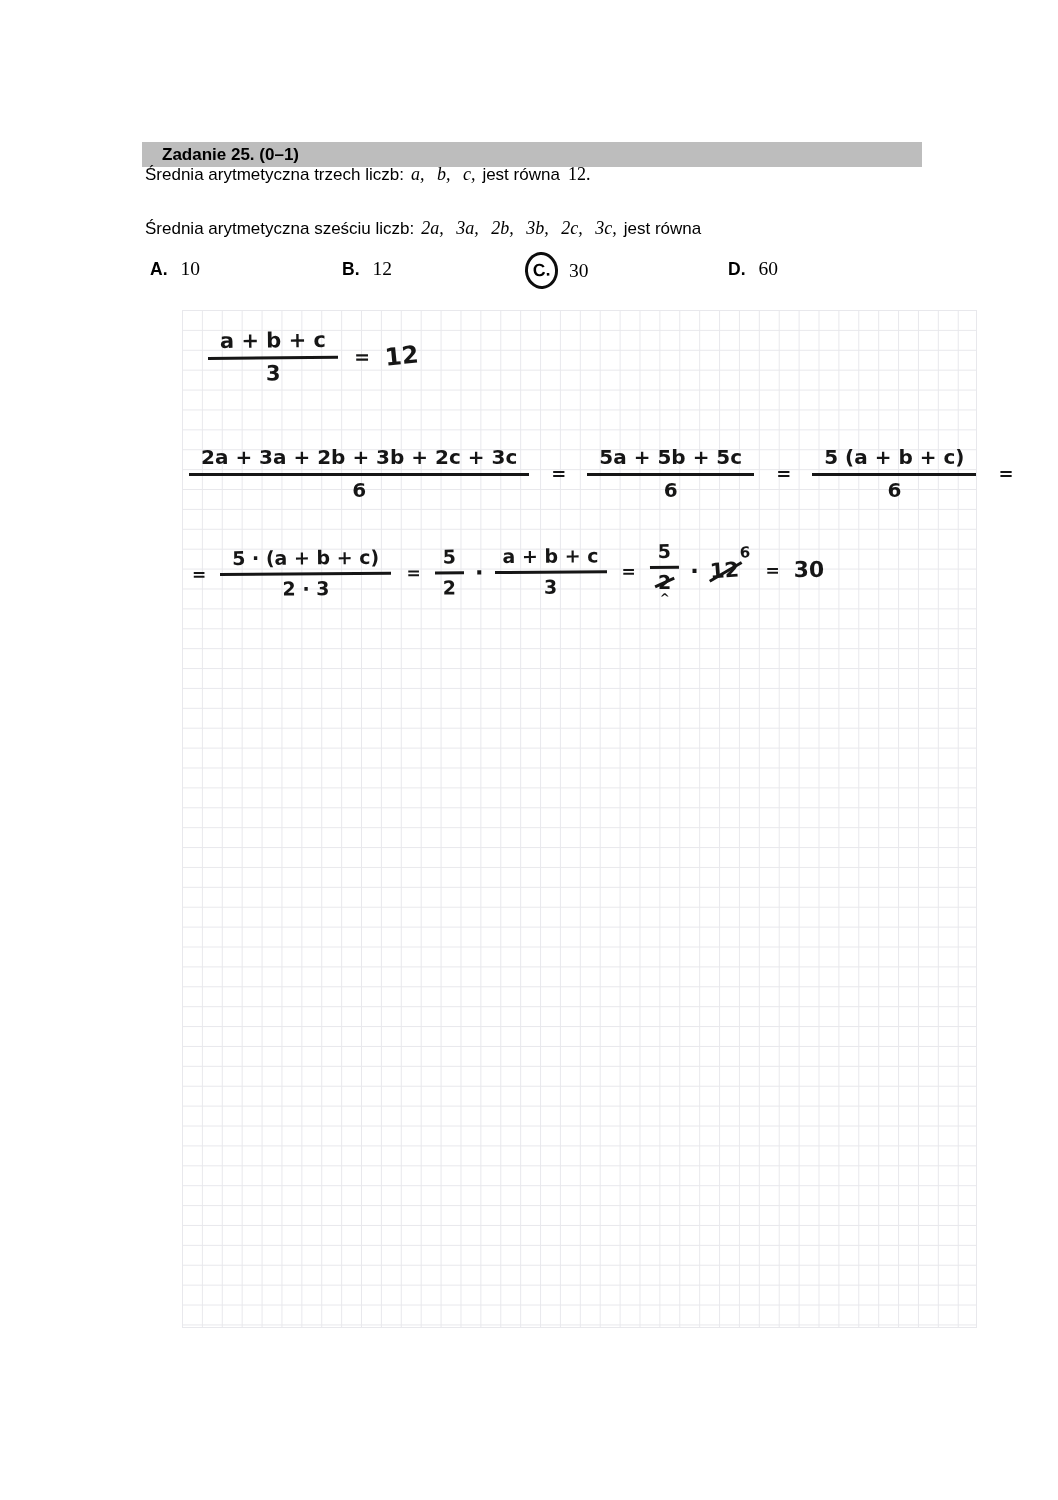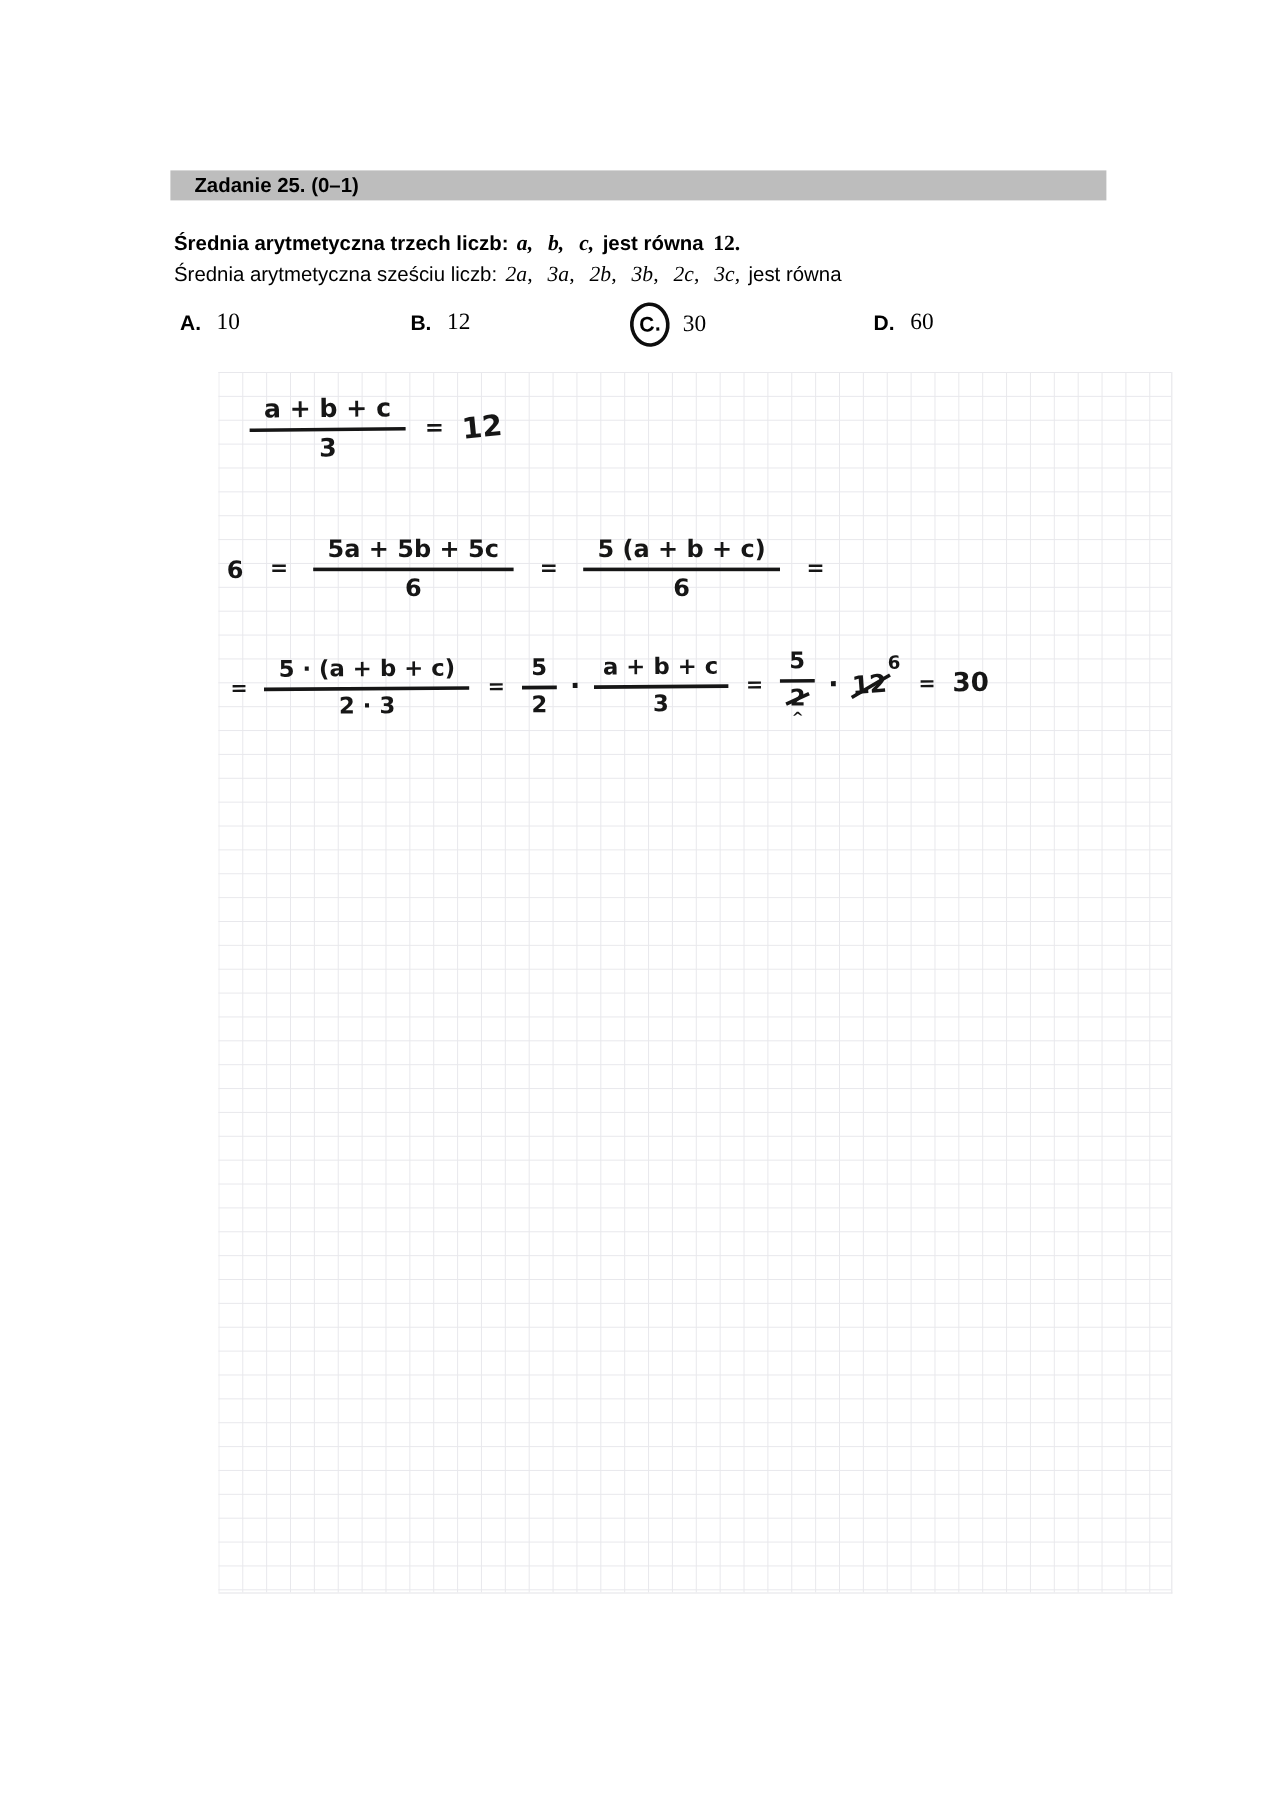--- a/index.html
+++ b/index.html
@@ -18,21 +18,21 @@
   .task-header{
     position:absolute;left:142px;top:142px;width:780px;height:25px;
     background:var(--header-bg);
     display:flex;align-items:center;padding-left:20px;
     font-weight:bold;font-size:17px;color:#000;
   }
   .stmt{
     position:absolute;left:145px;font-size:17px;color:#000;
     display:flex;align-items:baseline;white-space:nowrap;
   }
-  .stmt-1{top:180px;font-weight:bold;}
+  .stmt-1{top:152px;}
   .stmt-2{top:206px;text-align:right;}
   .math-vars{
     font-family:"Liberation Serif",serif;font-style:italic;
     font-size:18px;word-spacing:8px;margin:12px 7px;
   }
   .math-num{
     font-family:"Liberation Serif",serif;font-size:18px;margin-left:8px;text-align:center;
   }
 
   .options-row{position:absolute;left:145px;top:250px;width:780px;height:46px;}
@@ -146,20 +146,21 @@
     <span class="frac">
       <span class="num">a + b + c</span>
       <span class="den">3</span>
     </span>
     <span class="hw-eq">=</span>
     <span class="hw-result result-12">12</span>
   </div>
 
   <div class="hw-line hw-line-2">
     <span class="frac">
+      <span class="num">2a + 3a + 2b + 3b + 2c + 3c</span>
       <span class="den">6</span>
     </span>
     <span class="hw-eq">=</span>
     <span class="frac">
       <span class="num">5a + 5b + 5c</span>
       <span class="den">6</span>
     </span>
     <span class="hw-eq">=</span>
     <span class="frac">
       <span class="num">5 (a + b + c)</span>

